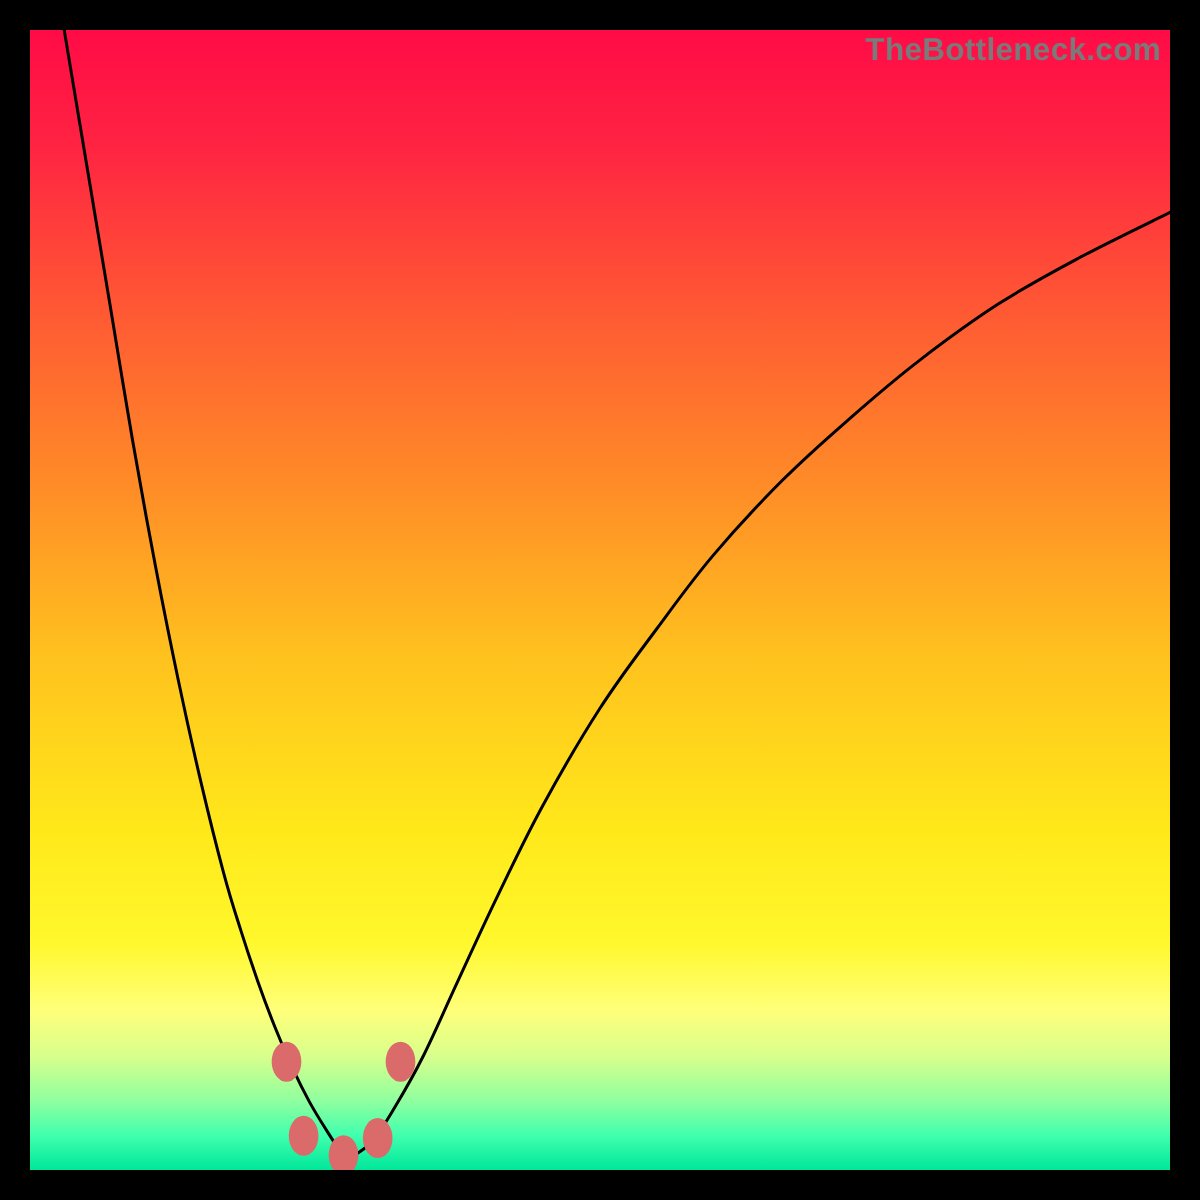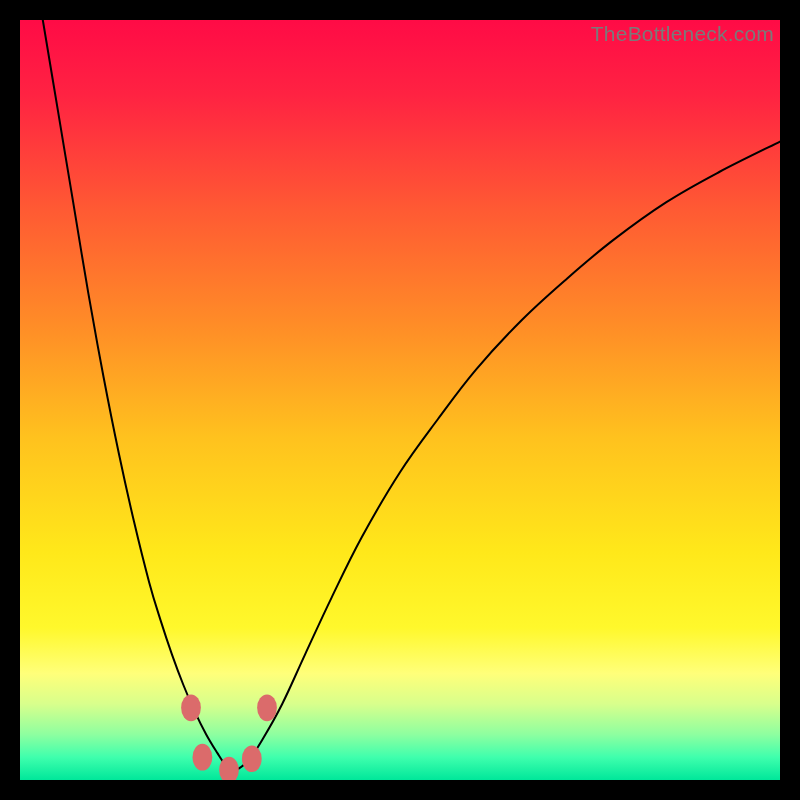--- a/index.html
+++ b/index.html
@@ -25,21 +25,21 @@
     top: 0;
     width: 760px;
     height: 760px;
   }
   .watermark {
     position: absolute;
     top: 2px;
     right: 6px;
     color: #7a7a7a;
     font-size: 21px;
-    font-weight: 400;
+    font-weight: 700;
     letter-spacing: 0.2px;
     user-select: none;
     margin-left: 40px;
   }
 </style>
 </head>
 <body>
 
 <div class="frame">
   <svg class="plot" viewBox="0 0 760 760" preserveAspectRatio="none">

